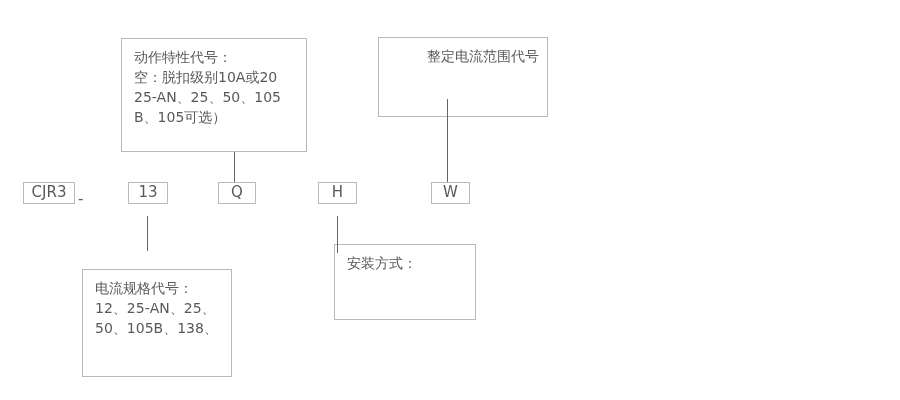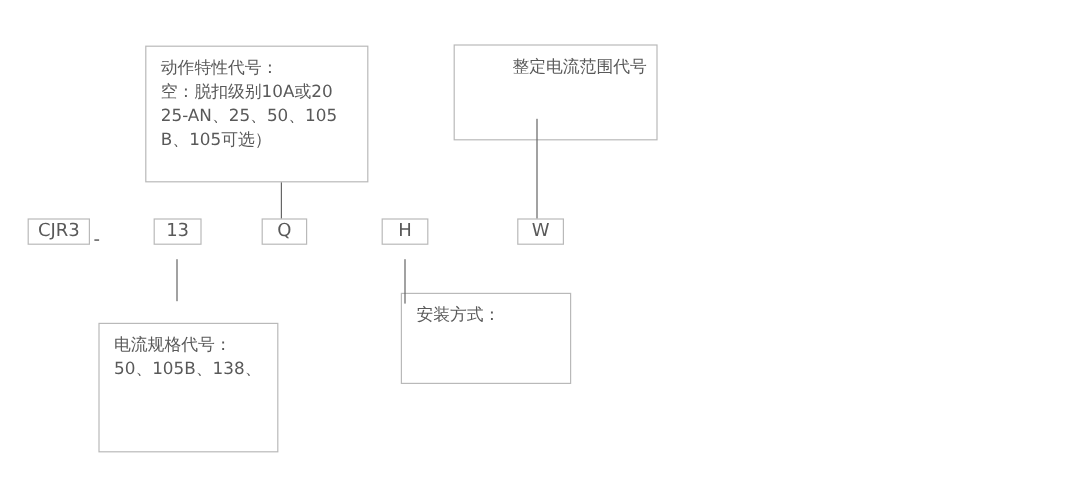--- a/index.html
+++ b/index.html
@@ -87,20 +87,21 @@
   <div class="code-box" style="left:318px; width:39px;">
     <span>H</span>
   </div>
 
   <div class="code-box" style="left:431px; width:39px;">
     <span>W</span>
   </div>
 
   <div class="callout" style="left:82px; top:251px; width:150px; height:108px;margin-top:18px;">
     <div>电流规格代号：</div>
+    <div>12、25-AN、25、</div>
     <div>50、105B、138、</div>
   </div>
 
   <div class="callout" style="left:320px; top:244px; width:142px; height:76px;margin-left:14px;">
     <div>安装方式：</div>
   </div>
 
   <div class="vline" style="left:234px; top:152px; height:30px;"></div>
   <div class="vline" style="left:447px; top:99px; height:83px;"></div>
   <div class="vline" style="left:147px; top:216px; height:35px;"></div>

